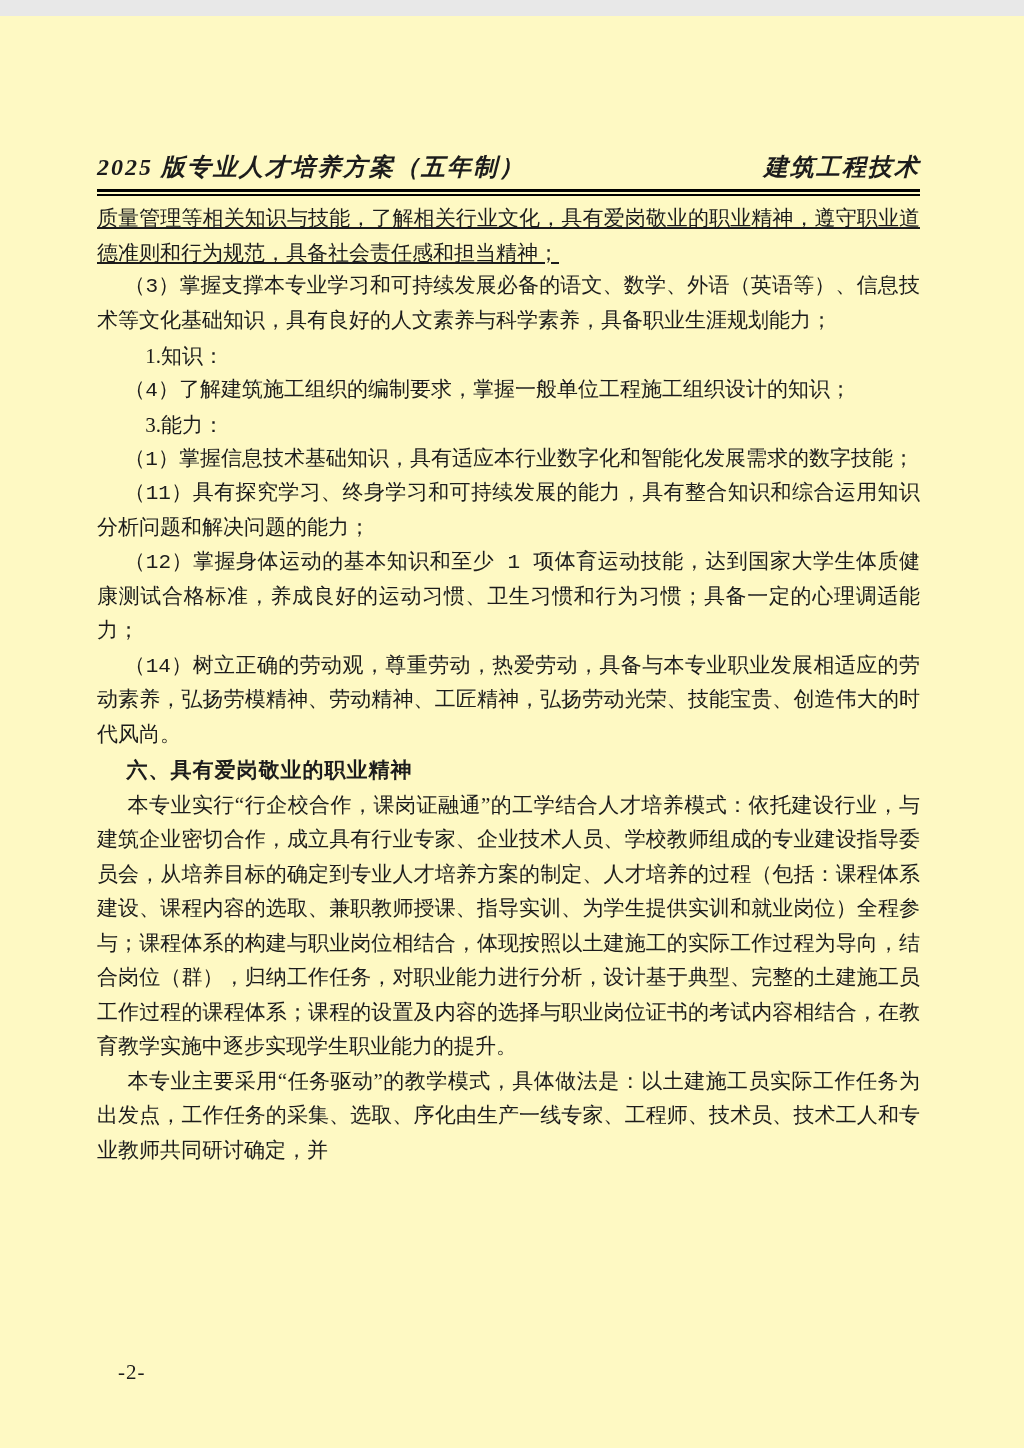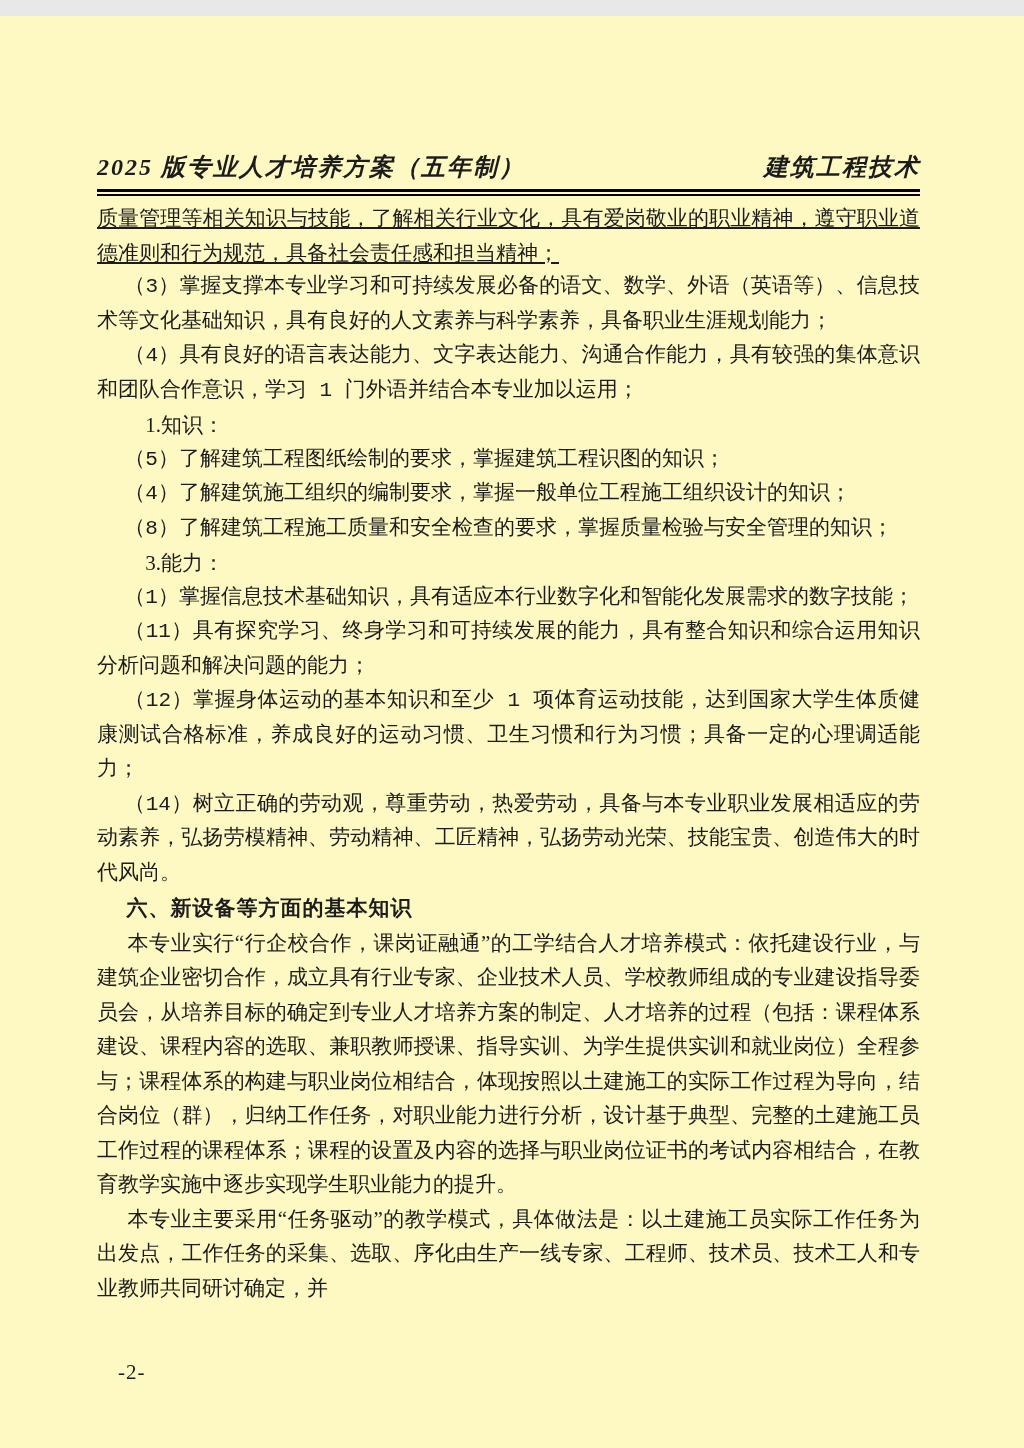--- a/index.html
+++ b/index.html
@@ -74,31 +74,28 @@
     <div class="running-header">
       <span>2025 版专业人才培养方案（五年制）</span>
       <span>建筑工程技术</span>
     </div>
 
     <div class="header-rule"></div>
 
     <div class="doc-body">
       <p class="p-cont">质量管理等相关知识与技能，了解相关行业文化，具有爱岗敬业的职业精神，遵守职业道德准则和行为规范，具备社会责任感和担当精神；</p>
       <p class="p-num">（3）掌握支撑本专业学习和可持续发展必备的语文、数学、外语（英语等）、信息技术等文化基础知识，具有良好的人文素养与科学素养，具备职业生涯规划能力；</p>
-      <p class="p-num">（4）具有良好的语言表达能力、文字表达能力、沟通合作能力，具有较强的集体意识和团队合作意识，学习 1 门外语并结合本专业加以运用；</p>
       <p class="p-sub">1.知识：</p>
-      <p class="p-num">（5）了解建筑工程图纸绘制的要求，掌握建筑工程识图的知识；</p>
       <p class="p-num">（4）了解建筑施工组织的编制要求，掌握一般单位工程施工组织设计的知识；</p>
-      <p class="p-num">（8）了解建筑工程施工质量和安全检查的要求，掌握质量检验与安全管理的知识；</p>
       <p class="p-sub">3.能力：</p>
       <p class="p-num">（1）掌握信息技术基础知识，具有适应本行业数字化和智能化发展需求的数字技能；</p>
       <p class="p-num">（11）具有探究学习、终身学习和可持续发展的能力，具有整合知识和综合运用知识分析问题和解决问题的能力；</p>
       <p class="p-num">（12）掌握身体运动的基本知识和至少 1 项体育运动技能，达到国家大学生体质健康测试合格标准，养成良好的运动习惯、卫生习惯和行为习惯；具备一定的心理调适能力；</p>
       <p class="p-num">（14）树立正确的劳动观，尊重劳动，热爱劳动，具备与本专业职业发展相适应的劳动素养，弘扬劳模精神、劳动精神、工匠精神，弘扬劳动光荣、技能宝贵、创造伟大的时代风尚。</p>
-      <p class="p-head">六、新设备等方面的基本知识</p>
+      <p class="p-head">六、具有爱岗敬业的职业精神</p>
       <p class="p-body">本专业实行“行企校合作，课岗证融通”的工学结合人才培养模式：依托建设行业，与建筑企业密切合作，成立具有行业专家、企业技术人员、学校教师组成的专业建设指导委员会，从培养目标的确定到专业人才培养方案的制定、人才培养的过程（包括：课程体系建设、课程内容的选取、兼职教师授课、指导实训、为学生提供实训和就业岗位）全程参与；课程体系的构建与职业岗位相结合，体现按照以土建施工的实际工作过程为导向，结合岗位（群），归纳工作任务，对职业能力进行分析，设计基于典型、完整的土建施工员工作过程的课程体系；课程的设置及内容的选择与职业岗位证书的考试内容相结合，在教育教学实施中逐步实现学生职业能力的提升。</p>
       <p class="p-body">本专业主要采用“任务驱动”的教学模式，具体做法是：以土建施工员实际工作任务为出发点，工作任务的采集、选取、序化由生产一线专家、工程师、技术员、技术工人和专业教师共同研讨确定，并</p>
     </div>
 
   </div>
 
   <div class="page-number">-2-</div>
 </div>
 
 </body></html>

